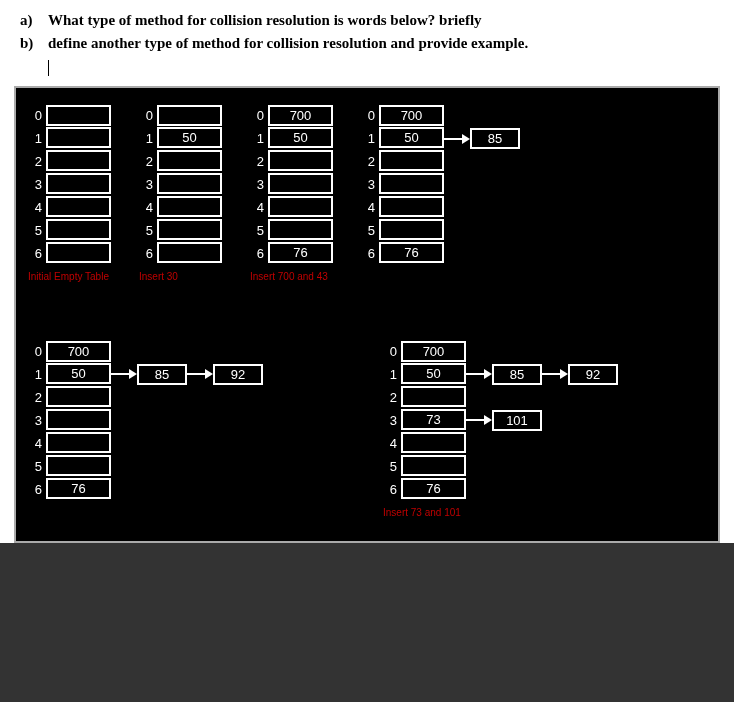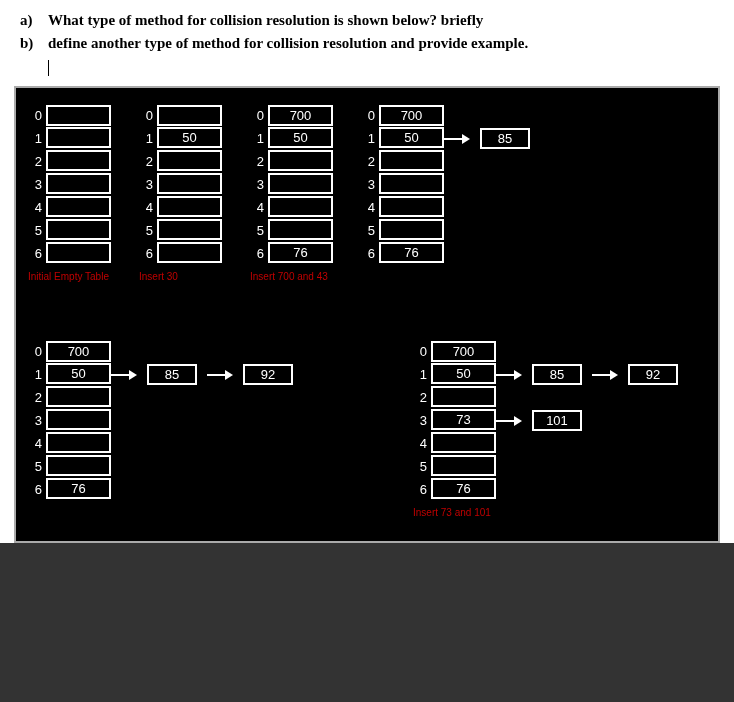--- a/index.html
+++ b/index.html
@@ -67,22 +67,21 @@
     font-family: Arial, sans-serif;
     font-size: 13px;
     display: flex;
     align-items: center;
     justify-content: center;
     margin-top: -2px;
   }
   .slot:first-child .cell { margin-top: 0; }
   .chain {
     display: flex;
-    align-items: flex-end;
-    gap: 10px;
+    align-items: center;
   }
   .arrow {
     width: 26px;
     height: 20px;
     position: relative;
     display: flex;
     align-items: center;
   }
   .arrow-line {
     height: 2px;
@@ -120,21 +119,21 @@
   .row2 { gap: 120px; }
 </style>
 </head>
 <body>
 
 <div class="page">
 
   <div class="question">
     <div class="q-row">
       <div class="q-marker">a)</div>
-      <div class="q-text">What type of method for collision resolution is shown below? briefly</div>
+      <div class="q-text">What type of method for collision resolution is words below? briefly</div>
     </div>
     <div class="q-row">
       <div class="q-marker">b)</div>
       <div class="q-text">define another type of method for collision resolution and provide example.</div>
     </div>
     <div class="cursor-holder">
       <span class="text-cursor"></span>
     </div>
   </div>
 

